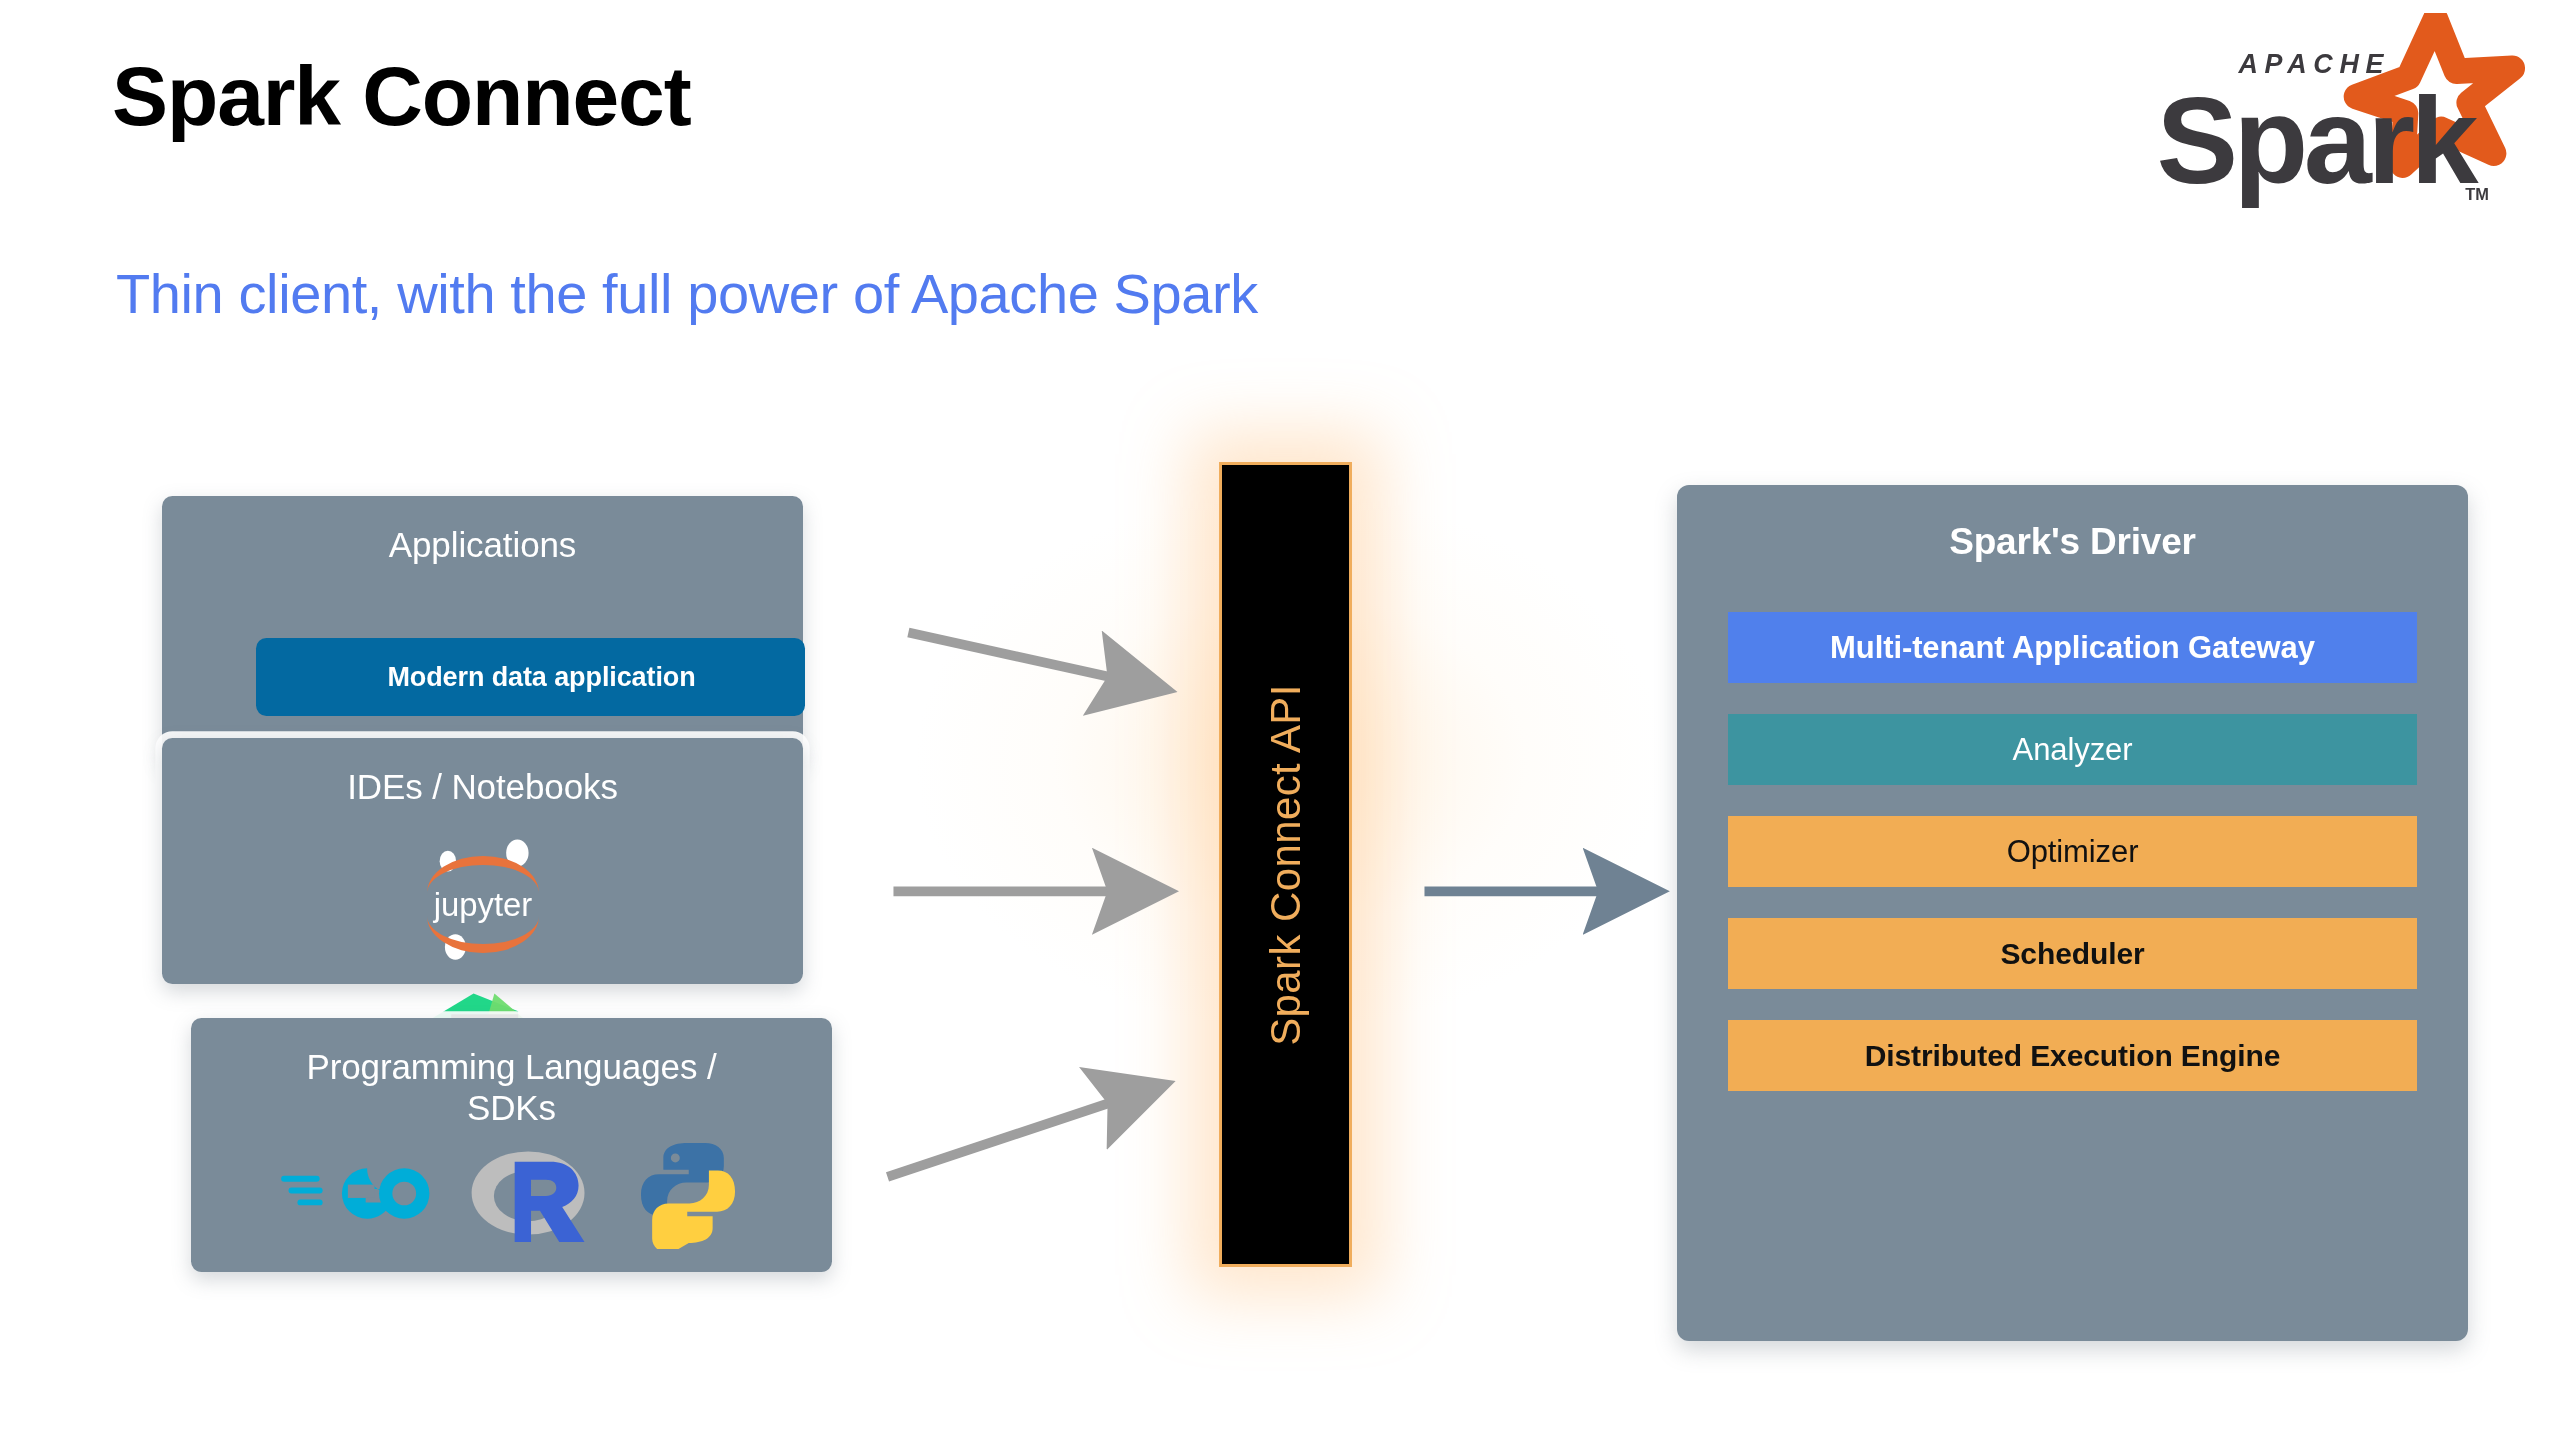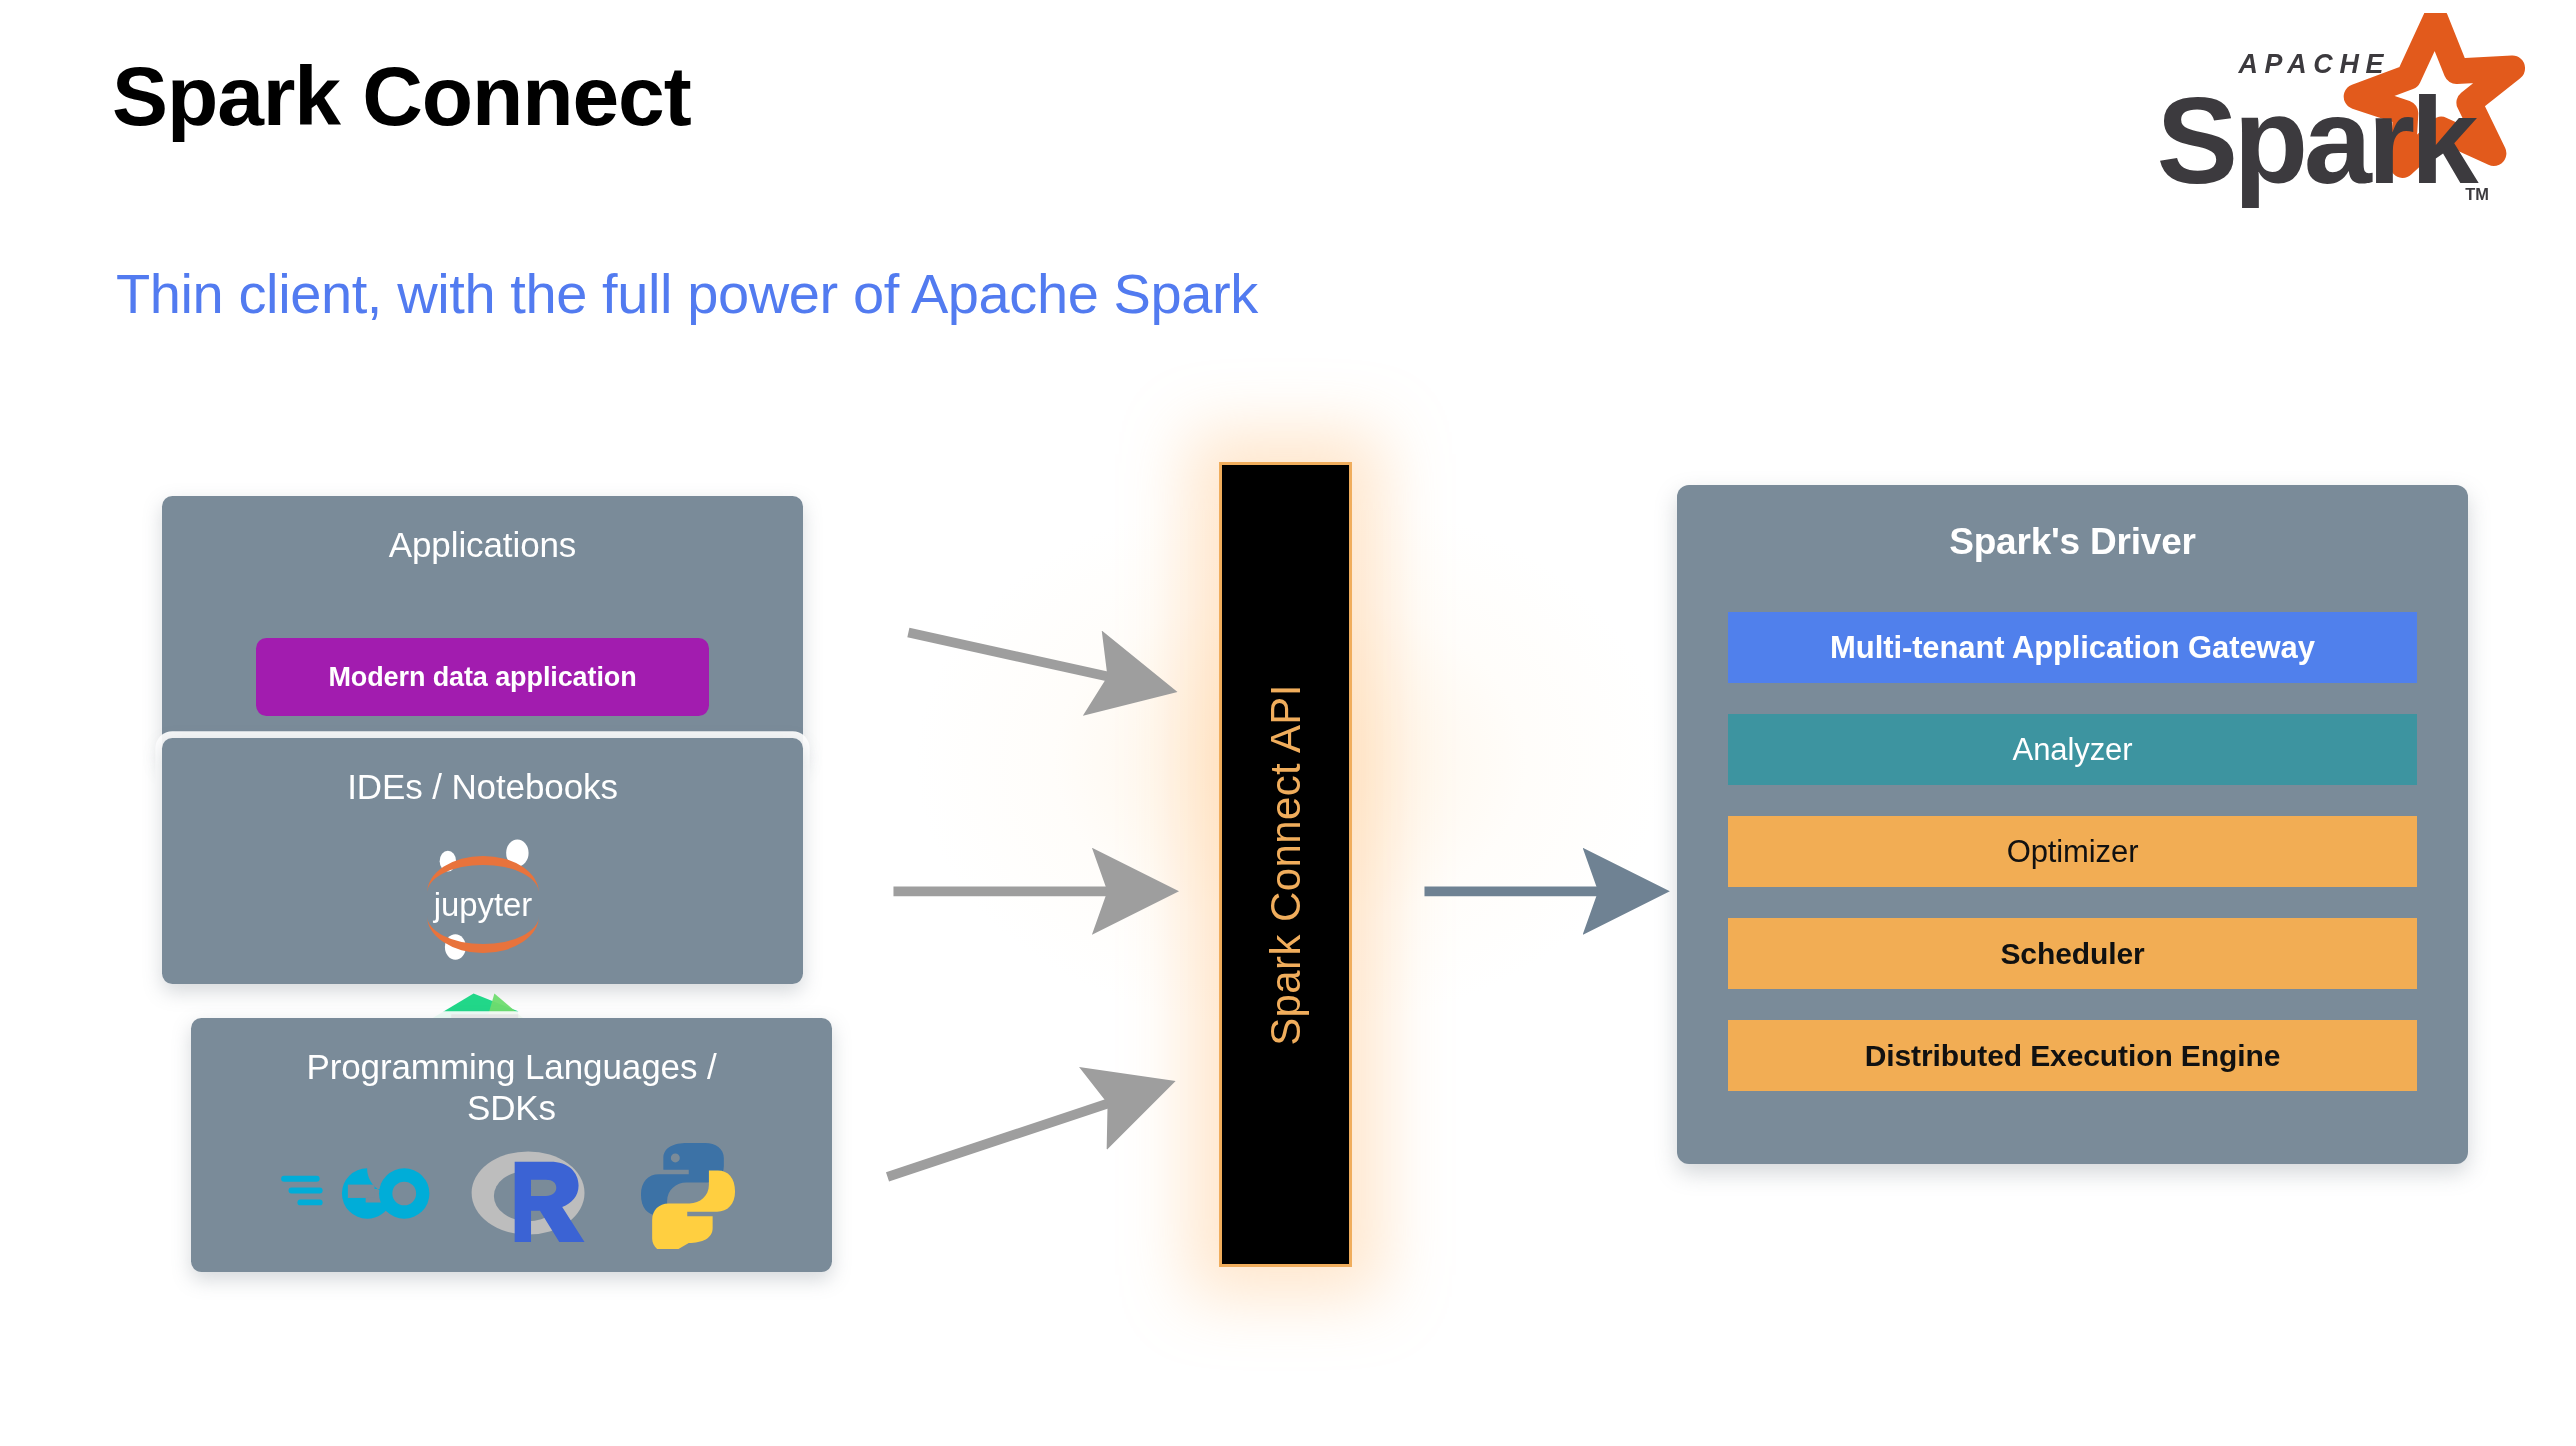--- a/index.html
+++ b/index.html
@@ -70,31 +70,32 @@
     letter-spacing: -0.1px;
   }
   #card-applications { top: 460px;  height: 267px; margin-top: 36px; }
   #card-ides         { top: 738px;  height: 246px; }
   #card-languages    { top: 1018px; height: 254px; margin-left: 29px; }
 
   #modern-data-chip {
     position: absolute;
     left: 94px;
     top: 142px;
-    width: 453px;
+    width: 527px;
     height: 78px;
-    background: #a21caf;
+    background: #0369a1;
     border-radius: 10.4px;
     display: flex;
     align-items: center;
     justify-content: center;
     color: #ffffff;
     font-size: 27px;
     font-weight: 700;
     letter-spacing: -0.1px;
+    padding-left: 22px;
   }
 
   .logo-row {
     position: absolute;
     left: 0;
     width: 100%;
     display: flex;
     align-items: center;
     justify-content: center;
   }
@@ -124,21 +125,21 @@
     white-space: nowrap;
     transform: rotate(-90deg);
   }
 
   
   #driver-panel {
     position: absolute;
     left: 1677px;
     top: 485px;
     width: 791px;
-    height: 679px;
+    height: 856px;
     background: #7a8b99;
     border-radius: 12px;
     box-shadow: 0 9px 22.4px rgba(120,130,140,0.32), 0 0 0 7.5px rgba(255,255,255,0.92);
     box-sizing: border-box;
   }
   #driver-title {
     color: #ffffff;
     text-align: center;
     font-size: 37px;
     font-weight: 700;

